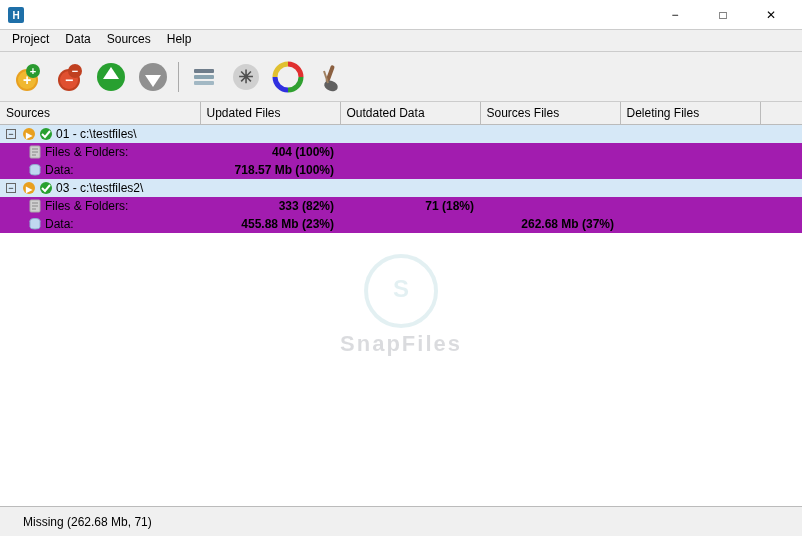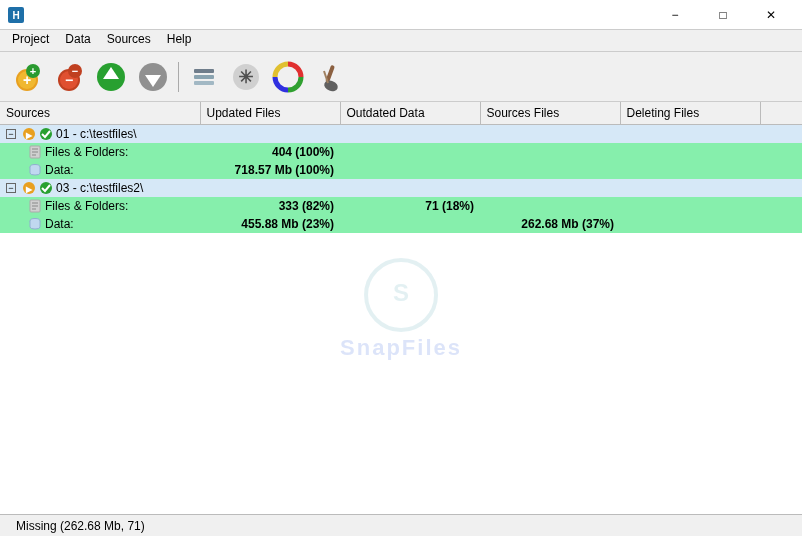--- a/index.html
+++ b/index.html
@@ -125,21 +125,21 @@
     td {
       padding: 2px 6px;
       font-size: 12px;
       vertical-align: middle;
       white-space: nowrap;
     }
     tr.group-header td {
       background: #d6e8f7;
       font-weight: normal;
     }
-    tr.data-row td { background: #86efac; }
+    tr.data-row td { background: #a21caf; }
     tr.data-row:nth-child(odd) td {}
 
     
     #watermark {
       position: absolute;
       top: 50%;
       left: 50%;
       transform: translate(-50%, -50%);
       opacity: 0.15;
       pointer-events: none;
@@ -151,24 +151,24 @@
     #watermark-text {
       font-size: 22px;
       font-weight: bold;
       letter-spacing: 2px;
       color: #48a0b0;
     }
 
     
     #status-bar {
       background: #f0f0f0;
-      height: 22px;
-      display: flex;
-      align-items: center;
-      padding: 0 16px;
+      height: 30px;
+      display: flex;
+      align-items: center;
+      padding: 0 23px;
       border-top: 1px solid #bbb;
       font-size: 12px;
     }
 
     
     .expand-icon {
       display: inline-block;
       width: 10px;
       height: 10px;
       border: 1px solid #666;
@@ -289,21 +289,21 @@
   </div>
 </div>
 
 <div id="main-table-wrapper" style="position:relative;">
 
   <div id="watermark">
     <svg width="80" height="80" viewBox="0 0 80 80">
       <circle cx="40" cy="40" r="35" fill="none" stroke="#48a0b0" stroke-width="4"></circle>
       <text x="40" y="46" text-anchor="middle" fill="#48a0b0" font-size="24" font-weight="bold">S</text>
     </svg>
-    <div id="watermark-text" style="font-size:22px;font-weight:bold;letter-spacing:2px;color:#1d4ed8;">SnapFiles</div>
+    <div id="watermark-text" style="font-size:22px;font-weight:bold;letter-spacing:2px;color:#0f172a;">SnapFiles</div>
   </div>
 
   <table>
     <colgroup>
       <col class="sources">
       <col class="updated">
       <col class="outdated">
       <col class="missing">
       <col class="deleting">
       <col class="extra">

